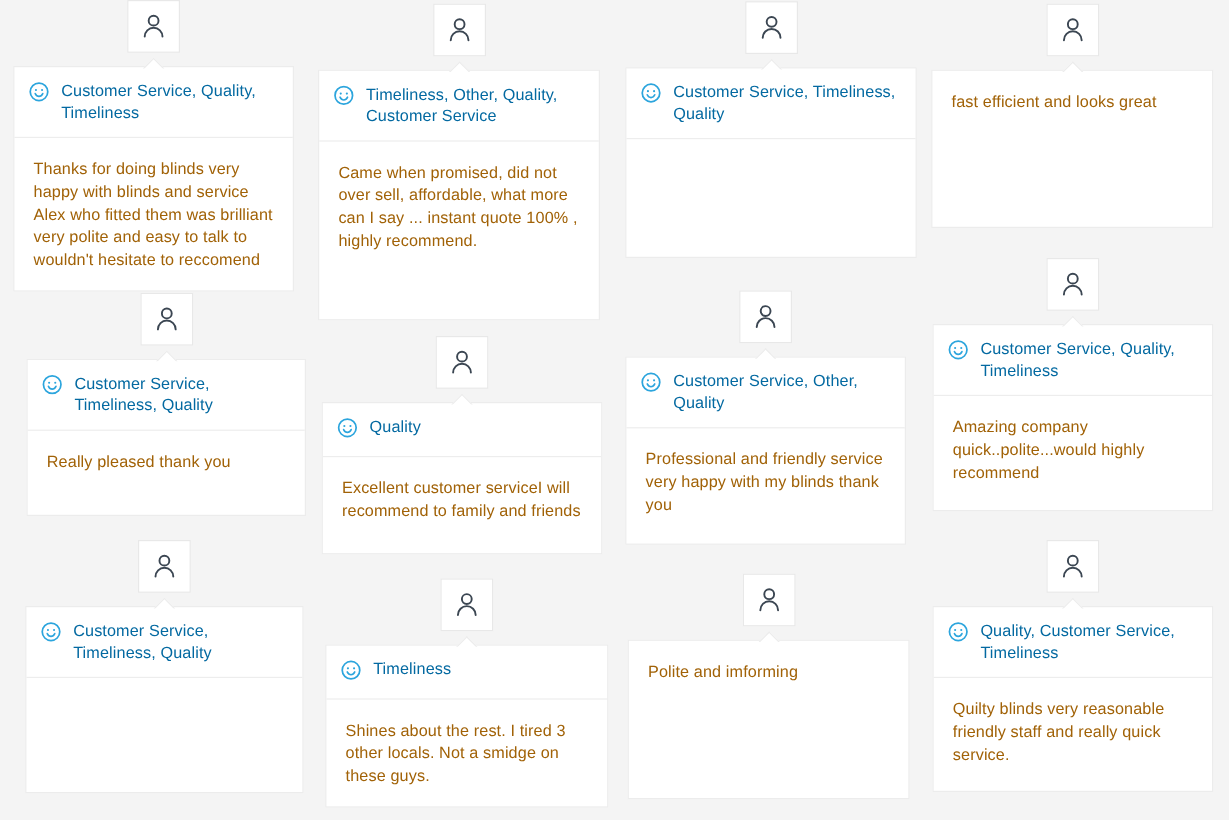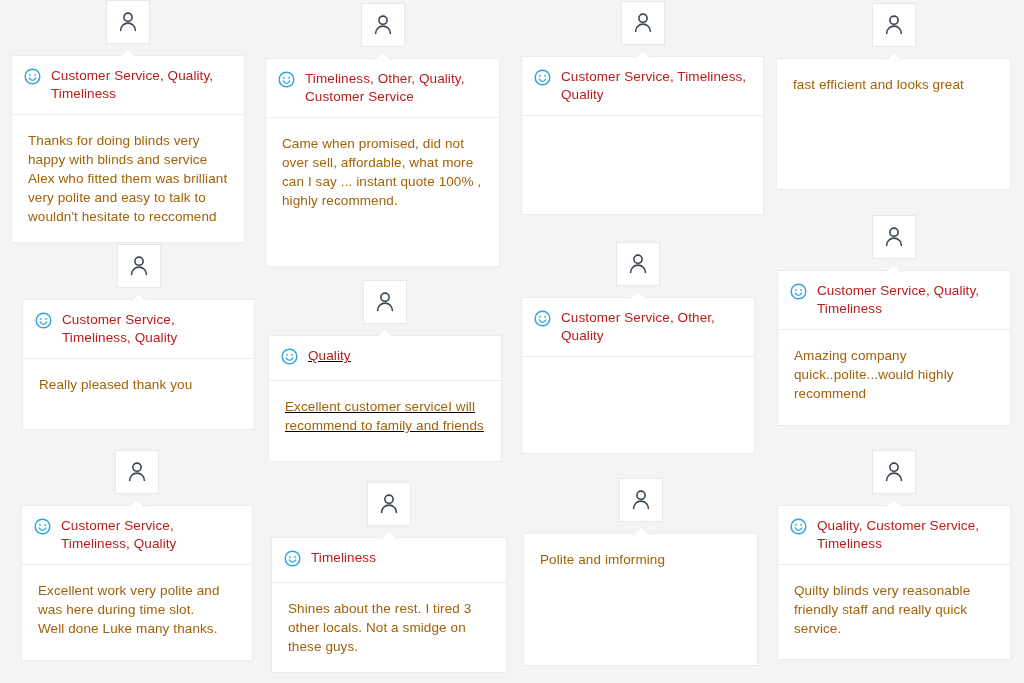--- a/index.html
+++ b/index.html
@@ -79,21 +79,21 @@
   .smiley {
     flex: 0 0 auto;
     margin-right: 10px;
     margin-top: 1px;
     line-height: 0;
   }
   .smiley svg { display: block; }
   .tags {
     font-size: 13.5px;
     line-height: 18px;
-    color: #b91c1c;
+    color: #0369a1;
     letter-spacing: 0.1px;
   }
   .card-body {
     padding: 16px 14px 16px 16px;
     font-size: 13.5px;
     line-height: 19px;
     color: #a16207;
     white-space: pre-line;
     letter-spacing: 0.1px;
   }
@@ -217,21 +217,21 @@
     </div>
     <div class="review-unit" style="left: 268px; top: 280px; width: 234px;">
       <div class="avatar">
         <span>
           <svg width="24" height="24" viewBox="0 0 24 24" fill="none" stroke="#3b4652" stroke-width="1.6" stroke-linecap="round">
             <circle cx="12" cy="7.2" r="4.1"></circle>
             <path d="M4.6 20.5a7.4 7.4 0 0 1 14.8 0"></path>
           </svg>
         </span>
       </div>
-      <div class="card" style="width:234px;min-height:127px;text-decoration:underline;">
+      <div class="card" style="width:234px;min-height:127px;">
         <div class="pointer"></div>
         <div class="card-header">
           <span class="smiley">
             <svg width="17" height="17" viewBox="0 0 20 20" fill="none">
               <circle cx="10" cy="10" r="8.6" stroke="#2ca5dd" stroke-width="1.7"></circle>
               <circle cx="7" cy="8.2" r="1.05" fill="#2ca5dd"></circle>
               <circle cx="13" cy="8.2" r="1.05" fill="#2ca5dd"></circle>
               <path d="M6.3 11.7c0.9 1.9 2.2 2.8 3.7 2.8s2.8-0.9 3.7-2.8" stroke="#2ca5dd" stroke-width="1.6" stroke-linecap="round"></path>
             </svg>
           </span>
@@ -255,20 +255,21 @@
           <span class="smiley">
             <svg width="17" height="17" viewBox="0 0 20 20" fill="none">
               <circle cx="10" cy="10" r="8.6" stroke="#2ca5dd" stroke-width="1.7"></circle>
               <circle cx="7" cy="8.2" r="1.05" fill="#2ca5dd"></circle>
               <circle cx="13" cy="8.2" r="1.05" fill="#2ca5dd"></circle>
               <path d="M6.3 11.7c0.9 1.9 2.2 2.8 3.7 2.8s2.8-0.9 3.7-2.8" stroke="#2ca5dd" stroke-width="1.6" stroke-linecap="round"></path>
             </svg>
           </span>
           <span class="tags">Customer Service, Other, Quality</span>
         </div>
+        <div class="card-body">Professional and friendly service very happy with my blinds thank you</div>
       </div>
     </div>
     <div class="review-unit" style="left: 777px; top: 215px; width: 234px;">
       <div class="avatar">
         <span>
           <svg width="24" height="24" viewBox="0 0 24 24" fill="none" stroke="#3b4652" stroke-width="1.6" stroke-linecap="round">
             <circle cx="12" cy="7.2" r="4.1"></circle>
             <path d="M4.6 20.5a7.4 7.4 0 0 1 14.8 0"></path>
           </svg>
         </span>
@@ -305,22 +306,20 @@
           <span class="smiley">
             <svg width="17" height="17" viewBox="0 0 20 20" fill="none">
               <circle cx="10" cy="10" r="8.6" stroke="#2ca5dd" stroke-width="1.7"></circle>
               <circle cx="7" cy="8.2" r="1.05" fill="#2ca5dd"></circle>
               <circle cx="13" cy="8.2" r="1.05" fill="#2ca5dd"></circle>
               <path d="M6.3 11.7c0.9 1.9 2.2 2.8 3.7 2.8s2.8-0.9 3.7-2.8" stroke="#2ca5dd" stroke-width="1.6" stroke-linecap="round"></path>
             </svg>
           </span>
           <span class="tags">Customer Service, Timeliness, Quality</span>
         </div>
-        <div class="card-body">Excellent work very polite and was here during time slot.
-Well done Luke many thanks.</div>
       </div>
     </div>
     <div class="review-unit" style="left: 271px; top: 482px; width: 236px;">
       <div class="avatar">
         <span>
           <svg width="24" height="24" viewBox="0 0 24 24" fill="none" stroke="#3b4652" stroke-width="1.6" stroke-linecap="round">
             <circle cx="12" cy="7.2" r="4.1"></circle>
             <path d="M4.6 20.5a7.4 7.4 0 0 1 14.8 0"></path>
           </svg>
         </span>

